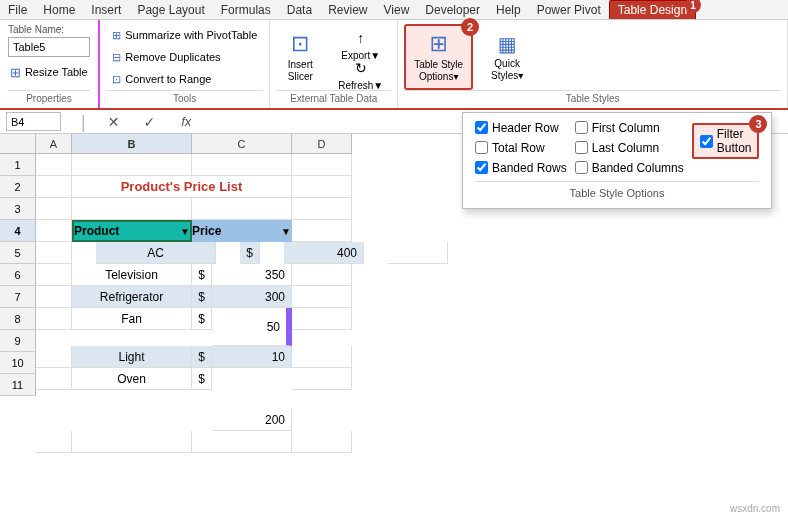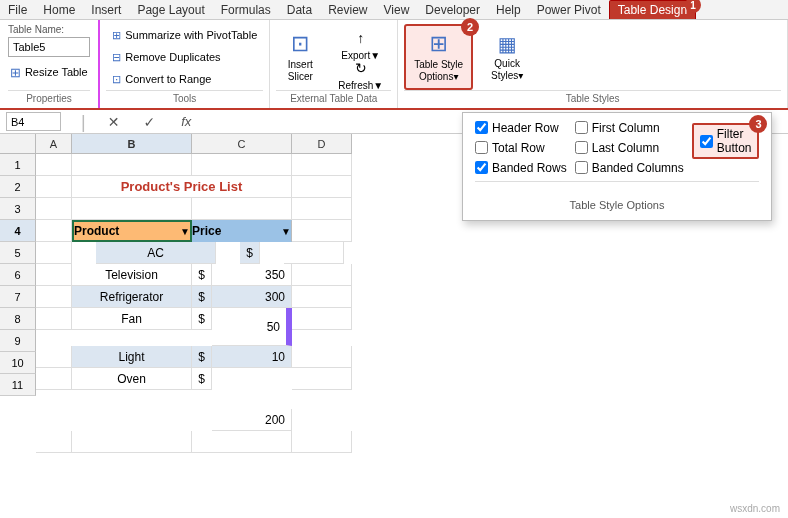--- a/index.html
+++ b/index.html
@@ -142,21 +142,21 @@
     </div>
 
     <div style="display:flex; align-items:flex-start; padding-top:2px;">
       <div class="filter-btn-box" style="position:relative;">
         <input type="checkbox" checked="" style="">
         <span>Filter Button</span>
         <span style="position:absolute; top:-10px; right:-10px; width:18px; height:18px; border-radius:50%; background:#c0392b; color:white; font-size:11px; font-weight:bold; display:flex; align-items:center; justify-content:center;">3</span>
       </div>
     </div>
   </div>
-  <div style="border-top:1px solid #ddd; margin-top:6px; padding-top:16px; text-align:center;">
+  <div style="border-top:1px solid #ddd; margin-top:6px; padding-top:4px; text-align:center;">
     <span style="font-size:11px; color:#555;">Table Style Options</span>
   </div>
 </div>
 
 <div style="display:flex; align-items:center; height:24px; border-bottom:1px solid #ccc; background:#fff; padding:0 6px; gap:20px;">
   <input type="text" value="B4" style="border: 1px solid rgb(187, 187, 187); padding: 1px 4px; font-size: 11px; width: 55px; height: 19px;">
   <span style="color:#bbb; font-size:18px; line-height:1;">|</span>
   <span style="color:#555; font-size:14px; padding:0 2px; cursor:pointer;">✕</span>
   <span style="color:#555; font-size:14px; padding:0 2px; cursor:pointer;">✓</span>
   <span style="font-style:italic; font-size:13px; color:#555; cursor:pointer; padding:0 4px;">fx</span>
@@ -206,35 +206,36 @@
 
       <div style="display:flex;">
         <div style="width:36px; height:22px; border-right:1px solid #ddd; border-bottom:1px solid #ddd;"></div>
         <div style="width:120px; height:22px; border-right:1px solid #ddd; border-bottom:1px solid #ddd;"></div>
         <div style="width:100px; height:22px; border-right:1px solid #ddd; border-bottom:1px solid #ddd;"></div>
         <div style="width:60px; height:22px; border-right:1px solid #ddd; border-bottom:1px solid #ddd;"></div>
       </div>
 
       <div style="display:flex;">
         <div style="width:36px; height:22px; border-right:1px solid #ddd; border-bottom:1px solid #ddd;"></div>
-        <div style="width:120px; height:22px; background:#fdba74; border:2px solid #217346; display:flex; align-items:center; justify-content:center; font-weight:bold; font-size:12px;">
+        <div style="width:120px; height:22px; background:#14b8a6; border:2px solid #217346; display:flex; align-items:center; justify-content:center; font-weight:bold; font-size:12px;">
           <span>Product</span>
           <span style="margin-left:auto; font-size:10px; cursor:pointer;">▼</span>
         </div>
         <div style="width:100px; height:22px; background:#9bc2e6; border-top:1px solid #9bc2e6; border-bottom:1px solid #9bc2e6; border-right:1px solid #bbb; display:flex; align-items:center; justify-content:center; font-weight:bold; font-size:12px;">
           <span>Price</span>
           <span style="margin-left:auto; font-size:10px; cursor:pointer;">▼</span>
         </div>
         <div style="width:60px; height:22px; border-right:1px solid #ddd; border-bottom:1px solid #ddd;"></div>
       </div>
 
       <div style="display:flex;gap:24px;">
         <div style="width:36px; height:22px; border-right:1px solid #ddd; border-bottom:1px solid #ddd;"></div>
         <div style="width:120px; height:22px; background:#dce6f1; border-right:1px solid #ddd; border-bottom:1px solid #ddd; display:flex; align-items:center; justify-content:center; font-size:12px;">AC</div>
         <div style="width:20px; height:22px; background:#dce6f1; border-right:1px solid #ddd; border-bottom:1px solid #ddd; display:flex; align-items:center; justify-content:center; font-size:12px;">$</div>
+        <div style="width:80px; height:22px; background:#dce6f1; border-right:1px solid #ddd; border-bottom:1px solid #ddd; display:flex; align-items:center; justify-content:flex-end; padding-right:6px; font-size:12px;">400</div>
         <div style="width:60px; height:22px; border-right:1px solid #ddd; border-bottom:1px solid #ddd;"></div>
       </div>
 
       <div style="display:flex;">
         <div style="width:36px; height:22px; border-right:1px solid #ddd; border-bottom:1px solid #ddd;"></div>
         <div style="width:120px; height:22px; background:#fff; border-right:1px solid #ddd; border-bottom:1px solid #ddd; display:flex; align-items:center; justify-content:center; font-size:12px;">Television</div>
         <div style="width:20px; height:22px; background:#fff; border-right:1px solid #ddd; border-bottom:1px solid #ddd; display:flex; align-items:center; justify-content:center; font-size:12px;">$</div>
         <div style="width:80px; height:22px; background:#fff; border-right:1px solid #ddd; border-bottom:1px solid #ddd; display:flex; align-items:center; justify-content:flex-end; padding-right:6px; font-size:12px;">350</div>
         <div style="width:60px; height:22px; border-right:1px solid #ddd; border-bottom:1px solid #ddd;"></div>
       </div>

